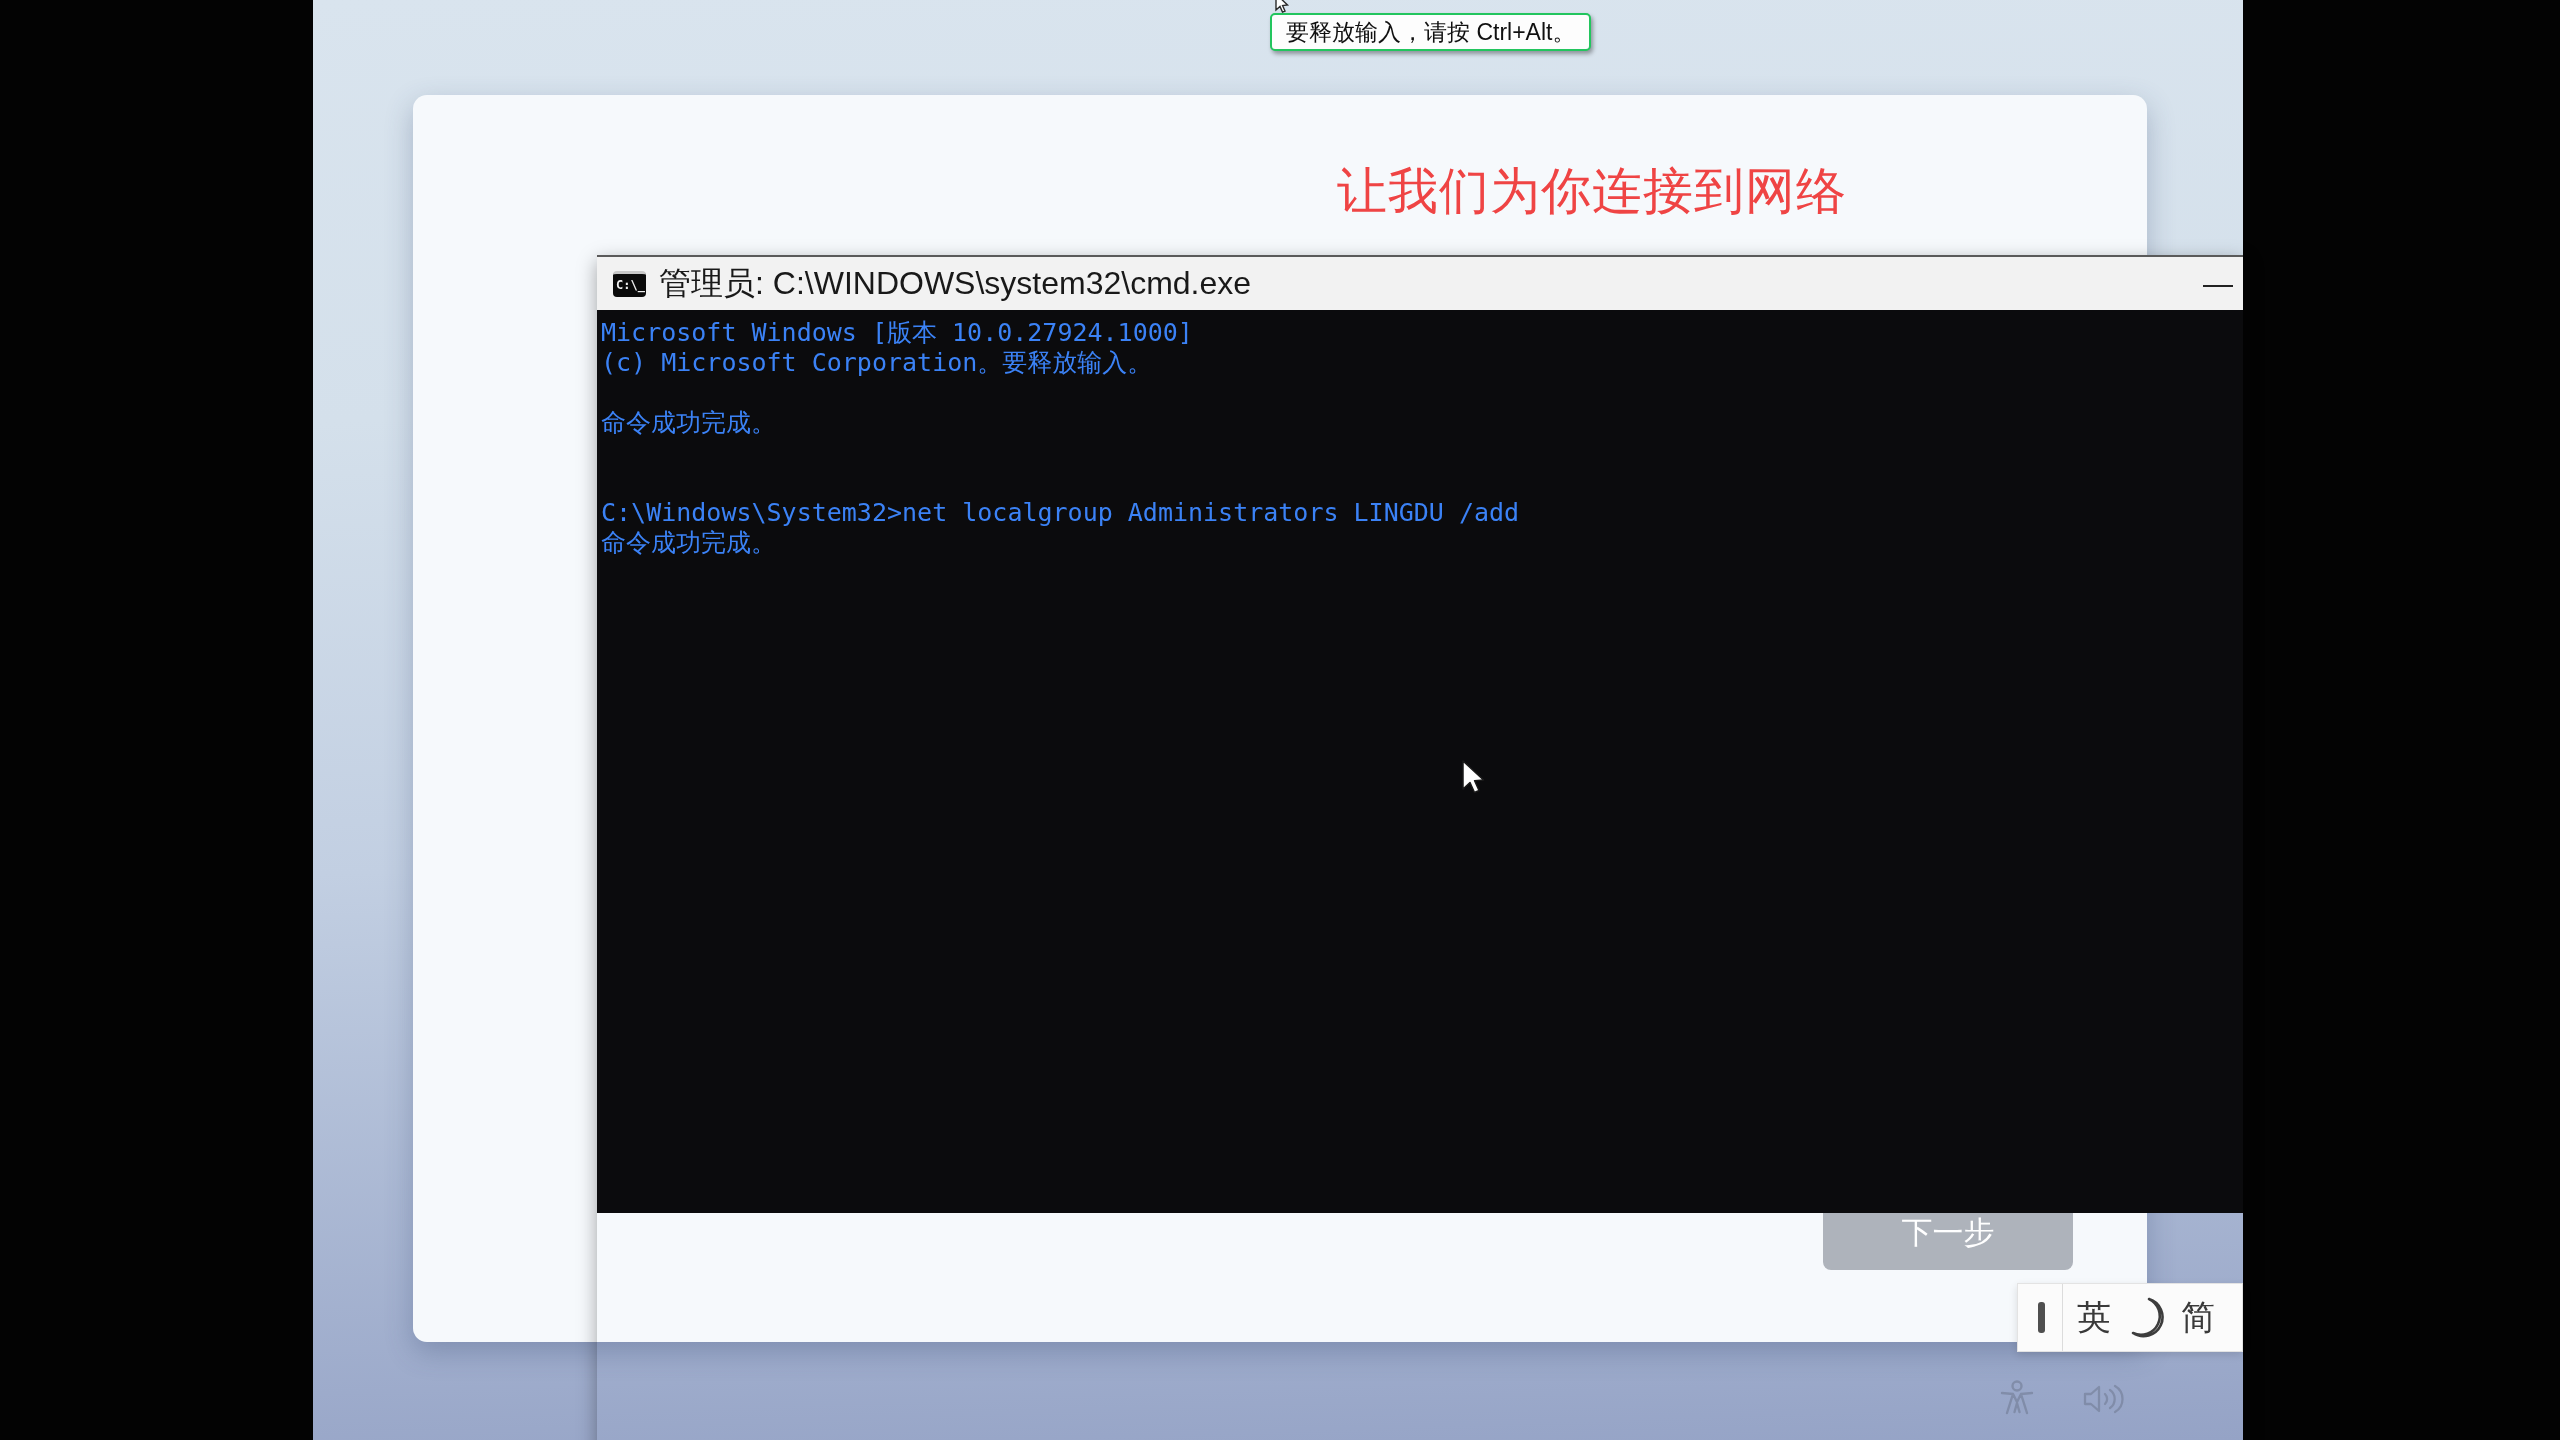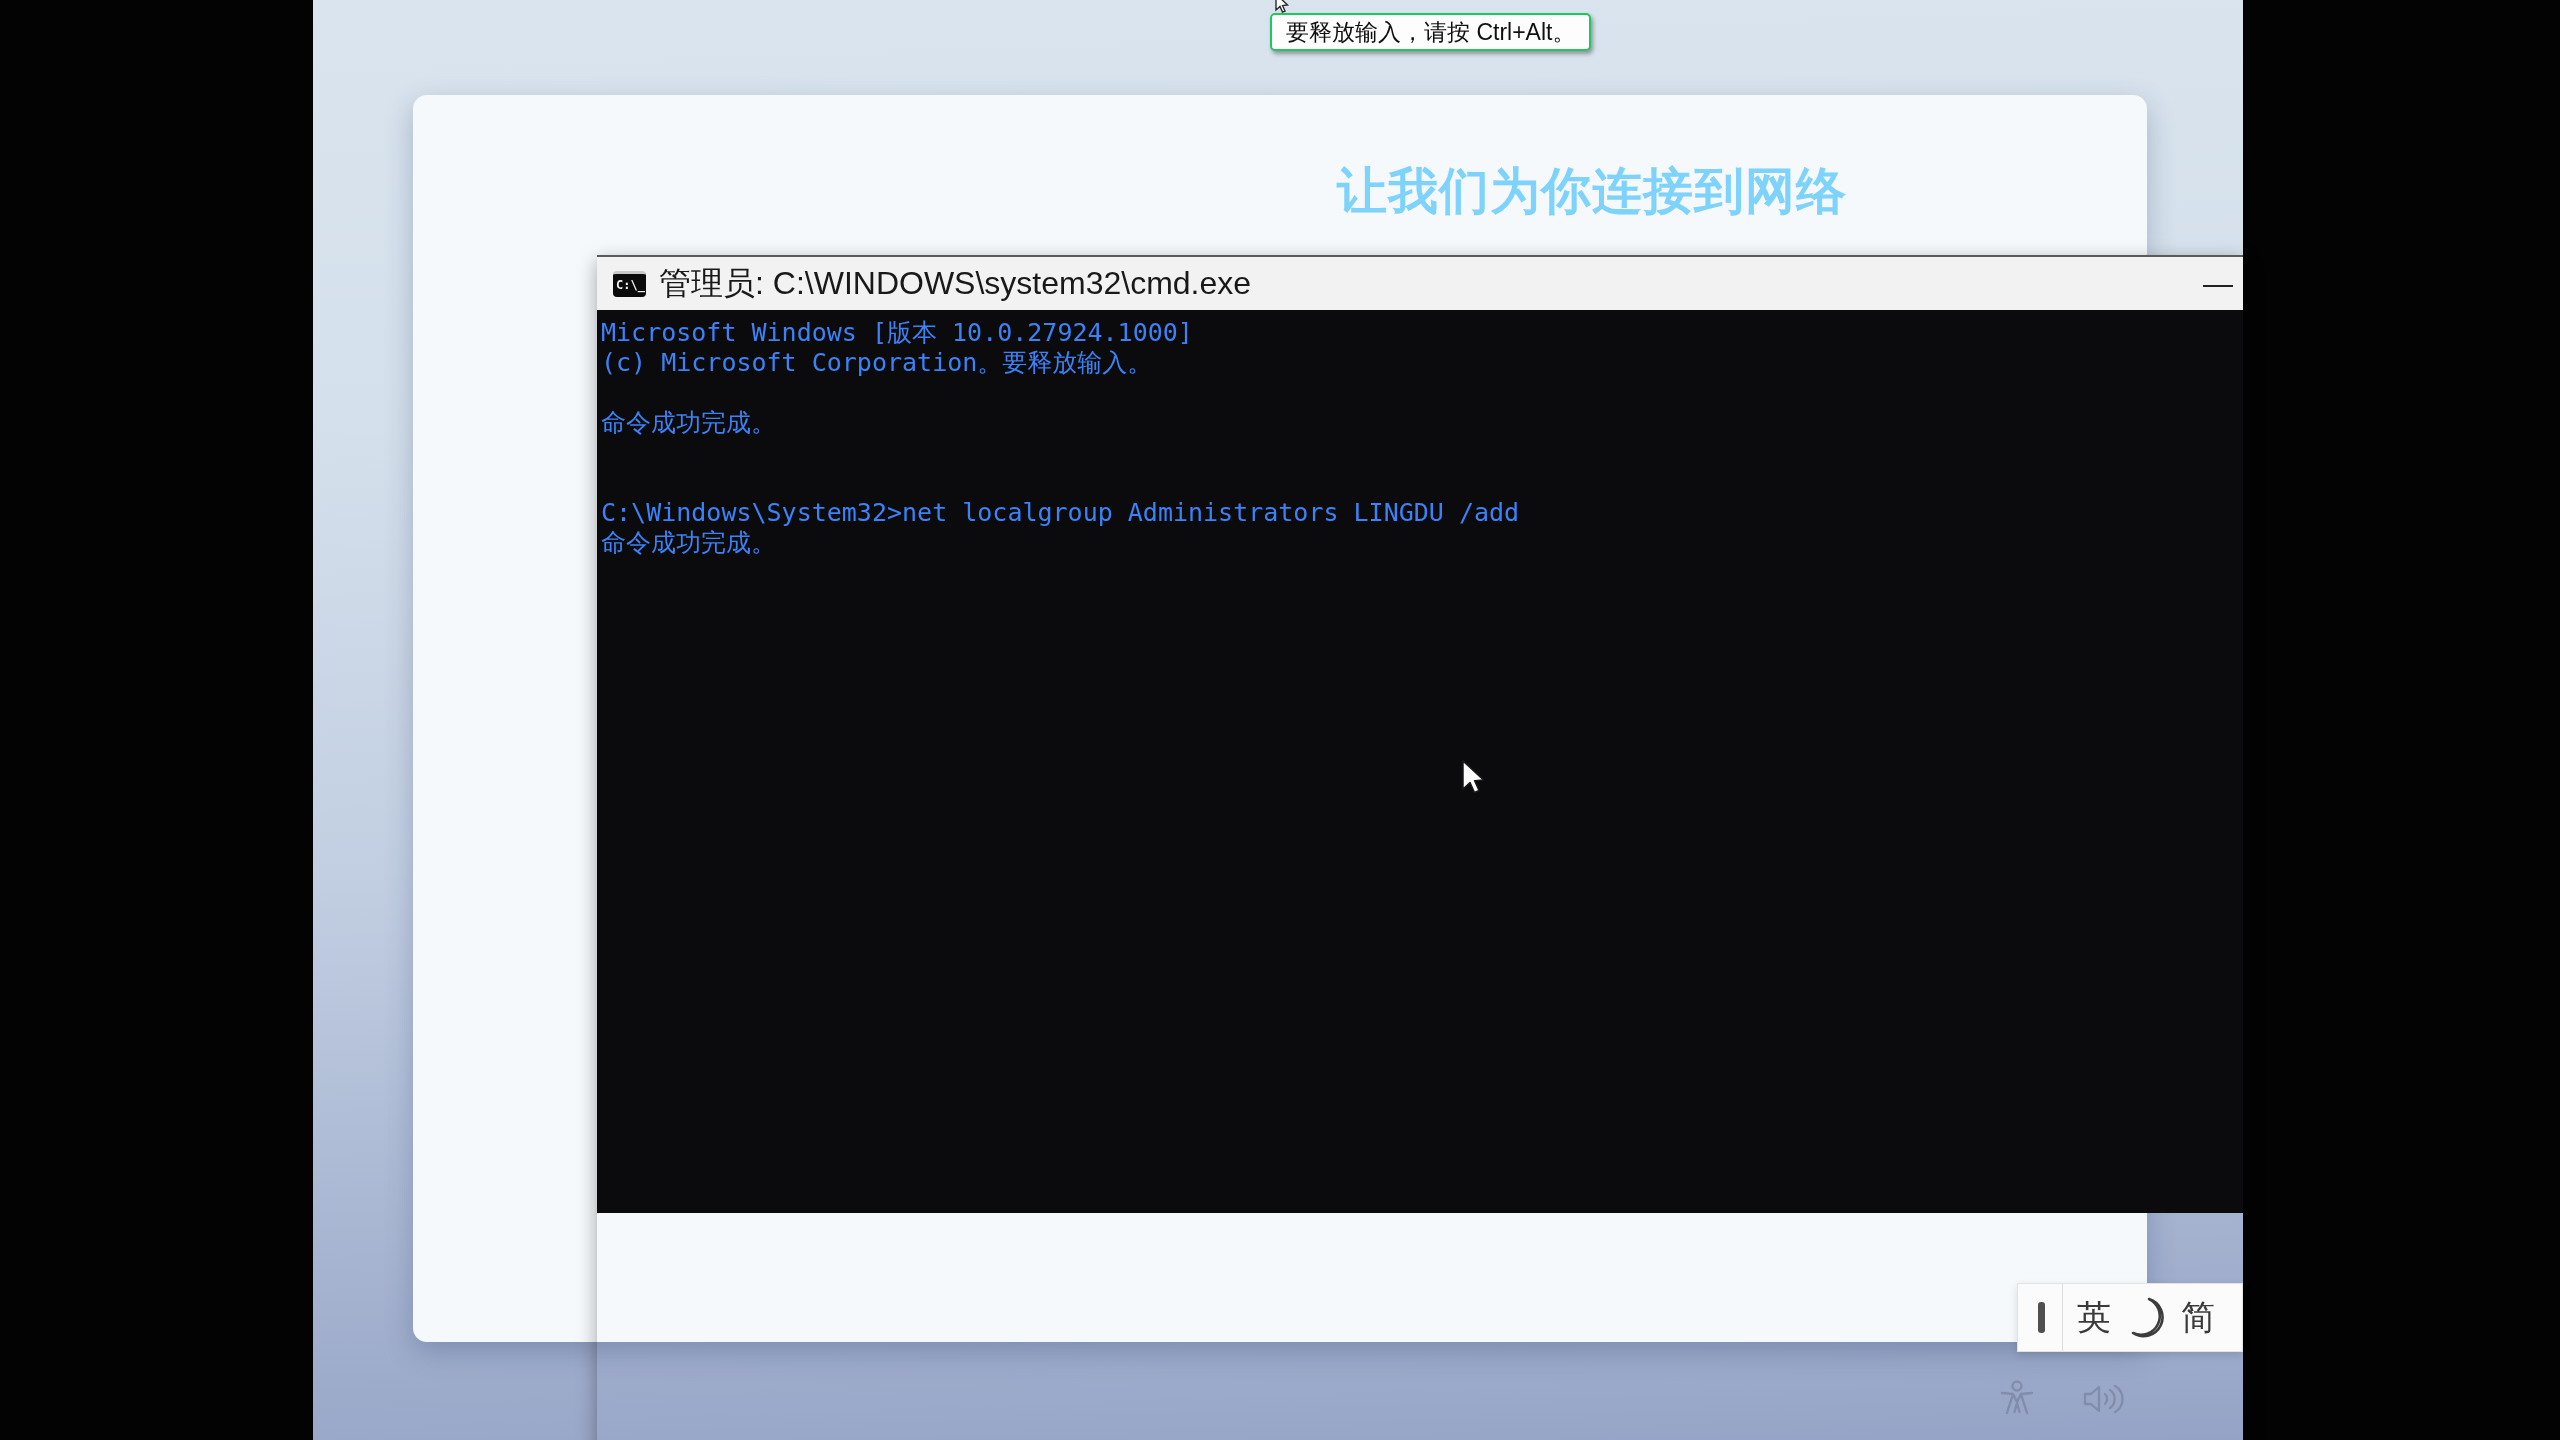--- a/index.html
+++ b/index.html
@@ -10,22 +10,22 @@
   .desktop{position:absolute;left:313px;top:0;width:1930px;height:1440px;
            background:linear-gradient(178deg,#d9e4ee 0%,#d4e0eb 28%,#c2cfe2 58%,#95a3c6 100%);}
   .letterbox{position:absolute;top:0;height:1440px;background:#030303;}
   .letterbox.left{left:0;width:313px;}
   .letterbox.right{left:2243px;width:317px;}
 
   
   .setup-card{position:absolute;left:413px;top:95px;width:1734px;height:1247px;
               background:#f6f9fc;border-radius:14px;
               box-shadow:0 10px 28px rgba(50,70,110,0.30);}
-  .page-title{position:absolute;left:1337px;top:158px;font-size:50px;font-weight:700;
-              color:#7dd3fc;letter-spacing:1px;white-space:nowrap;}
+  .page-title{position:absolute;left:1337px;top:158px;font-size:50px;font-weight:400;
+              color:#ef4444;letter-spacing:1px;white-space:nowrap;}
   .next-button{position:absolute;left:1823px;top:1196px;width:250px;height:74px;
                background:#aeb3bb;border:none;border-radius:8px;color:#ffffff;
                font-size:31px;font-family:"Liberation Sans",sans-serif;
                display:flex;align-items:center;justify-content:center;z-index:3;}
 
   
   .cmd-window{position:absolute;left:597px;top:255px;width:1646px;height:1240px;z-index:5;
               border-top:2px solid #5a5a5a;box-sizing:border-box;
               box-shadow:0 6px 18px rgba(0,0,0,0.35);}
   .cmd-titlebar{height:53px;background:#f2f2f2;display:flex;align-items:center;
@@ -68,20 +68,21 @@
 
 <div class="stage">
 
   <div class="desktop"></div>
   <div class="letterbox left"></div>
 
   <div class="setup-card"></div>
 
   <div class="page-title">让我们为你连接到网络</div>
 
+  <button class="next-button">下一步</button>
 
   <div class="cmd-window">
     <div class="cmd-titlebar">
       <div class="cmd-icon">C:\_</div>
       <div class="cmd-title">管理员: C:\WINDOWS\system32\cmd.exe</div>
       <button class="minimize-button">—</button>
     </div>
     <div class="cmd-body">
         <div class="term-line">Microsoft Windows [版本 10.0.27924.1000]</div>
         <div class="term-line">(c) Microsoft Corporation。要释放输入。</div>

